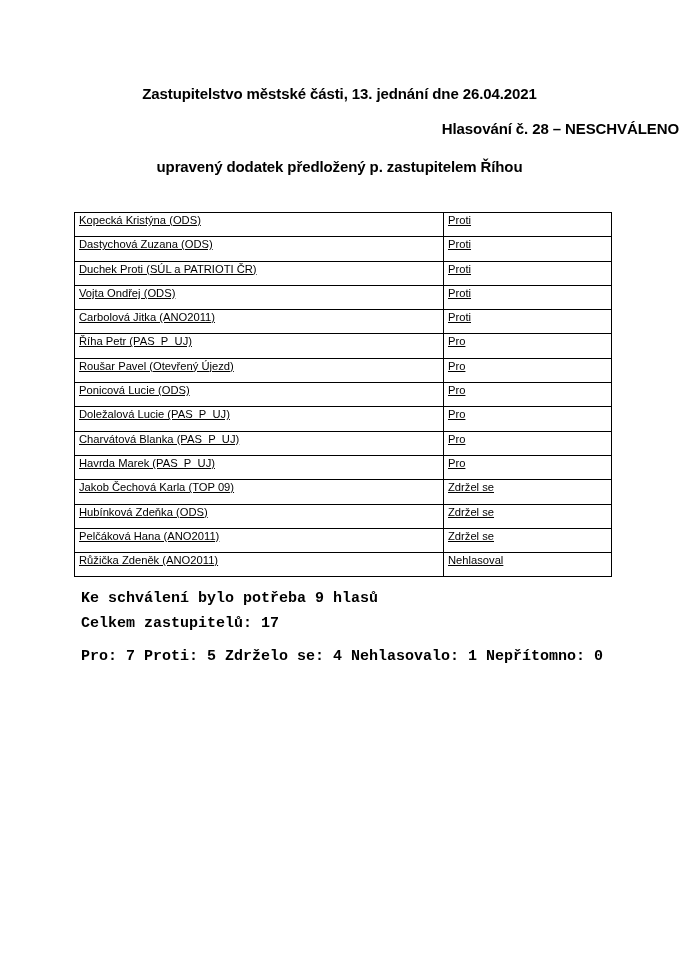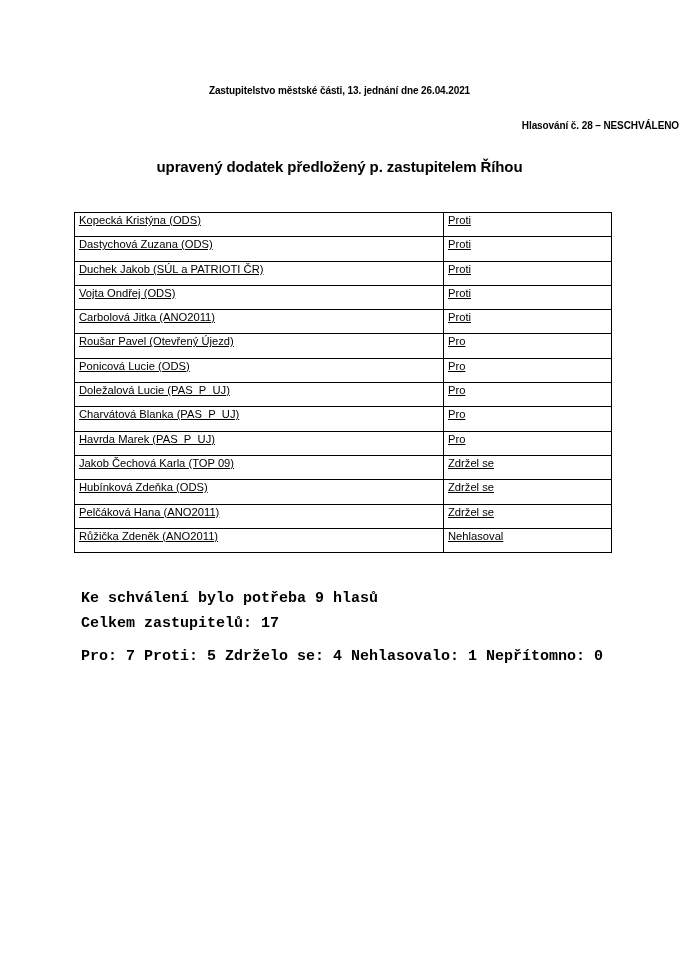--- a/index.html
+++ b/index.html
@@ -14,21 +14,21 @@
       overflow: hidden;
       font-family: "Liberation Sans", "DejaVu Sans", sans-serif;
       color: #000000;
     }
     .heading {
       position: absolute;
       left: 0;
       width: 679px;
       text-align: center;
       font-weight: bold;
-      font-size: 10px;
+      font-size: 15px;
       letter-spacing: -0.1px;
       white-space: nowrap;
     }
     #h1 { top: 85px; }
     #h2 { top: 120px; text-align: right; }
     #h3 { top: 158px; font-size: 15px; }
 
     .vote-table {
       position: absolute;
       left: 74px;
@@ -75,30 +75,34 @@
 
   <tr>
         <td class="name-cell">Kopecká Kristýna (ODS)</td>
         <td class="vote-cell">Proti</td>
       </tr>
       <tr>
         <td class="name-cell">Dastychová Zuzana (ODS)</td>
         <td class="vote-cell">Proti</td>
       </tr>
       <tr>
-        <td class="name-cell">Duchek Jakob (SÚL a PATRIOTI ČR)</td>
+        <td class="name-cell">Duchek Proti (SÚL a PATRIOTI ČR)</td>
         <td class="vote-cell">Proti</td>
       </tr>
       <tr>
         <td class="name-cell">Vojta Ondřej (ODS)</td>
         <td class="vote-cell">Proti</td>
       </tr>
       <tr>
         <td class="name-cell">Carbolová Jitka (ANO2011)</td>
         <td class="vote-cell">Proti</td>
+      </tr>
+      <tr>
+        <td class="name-cell">Říha Petr (PAS_P_UJ)</td>
+        <td class="vote-cell">Pro</td>
       </tr>
       <tr>
         <td class="name-cell">Roušar Pavel (Otevřený Újezd)</td>
         <td class="vote-cell">Pro</td>
       </tr>
       <tr>
         <td class="name-cell">Ponicová Lucie (ODS)</td>
         <td class="vote-cell">Pro</td>
       </tr>
       <tr>

